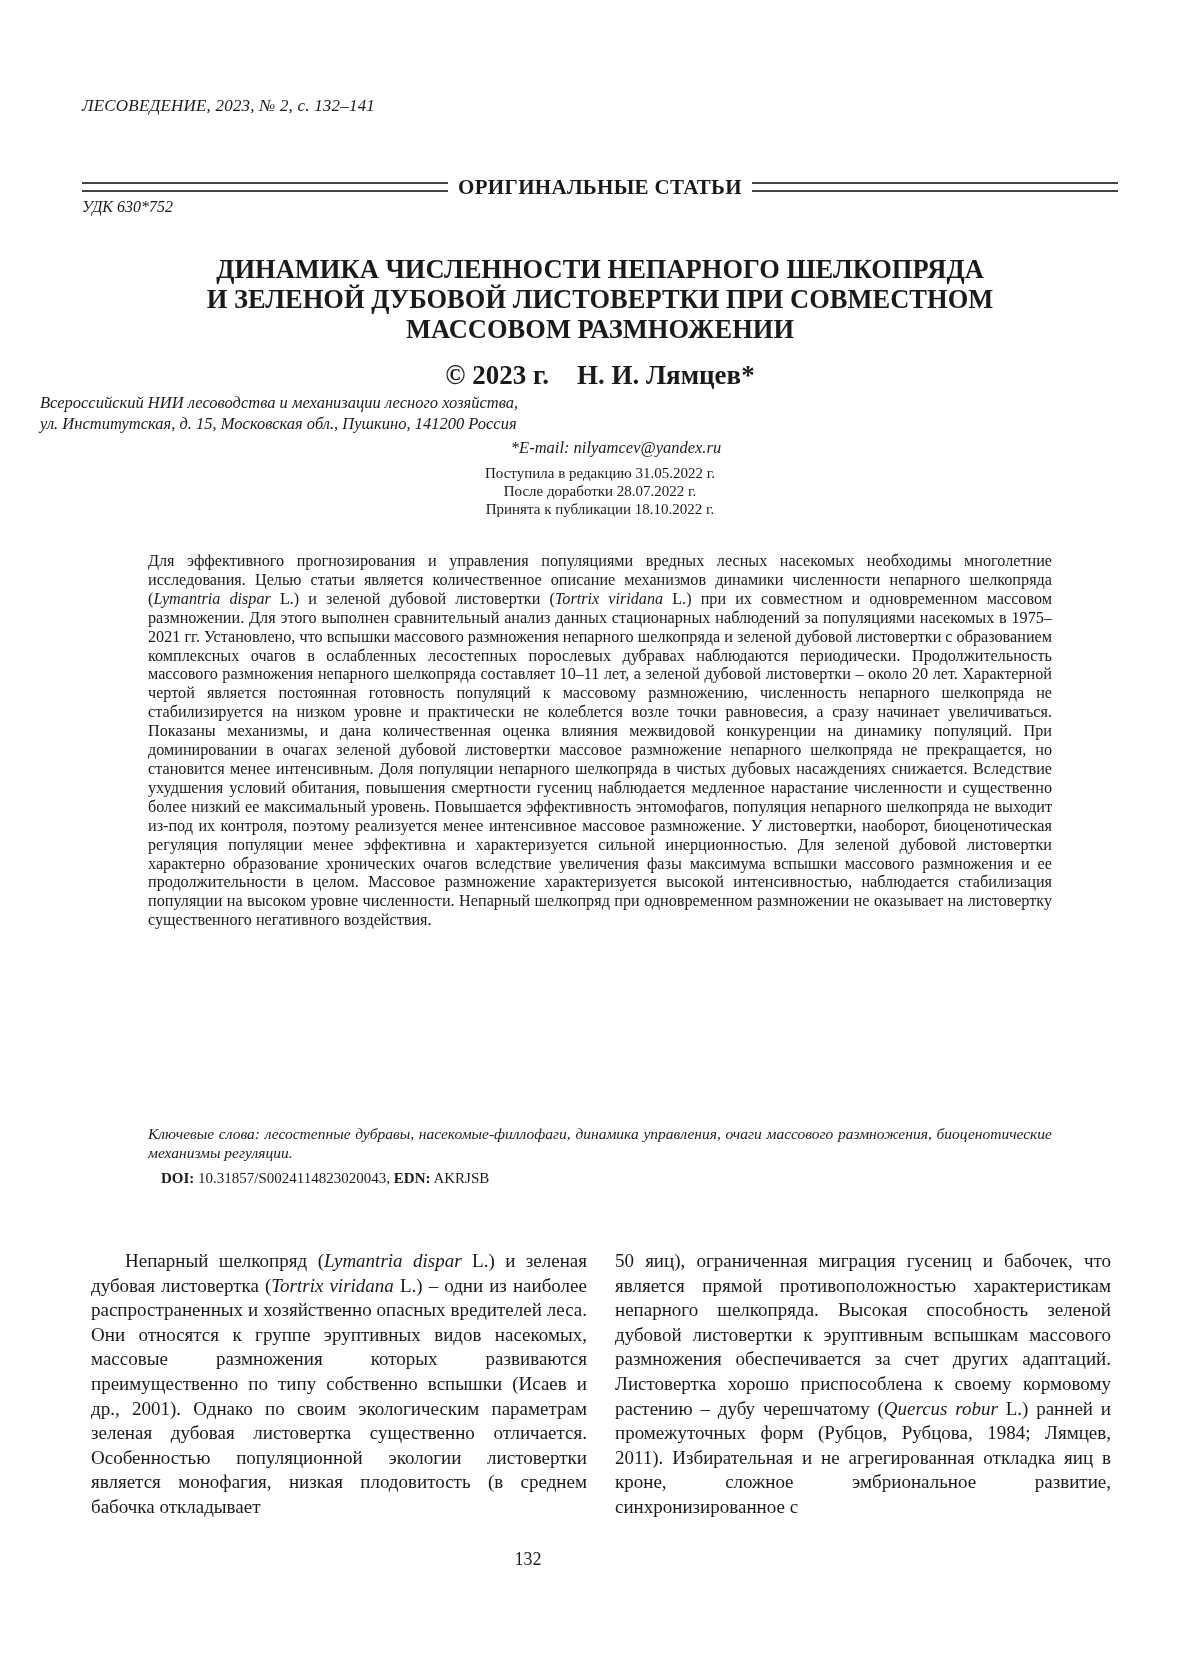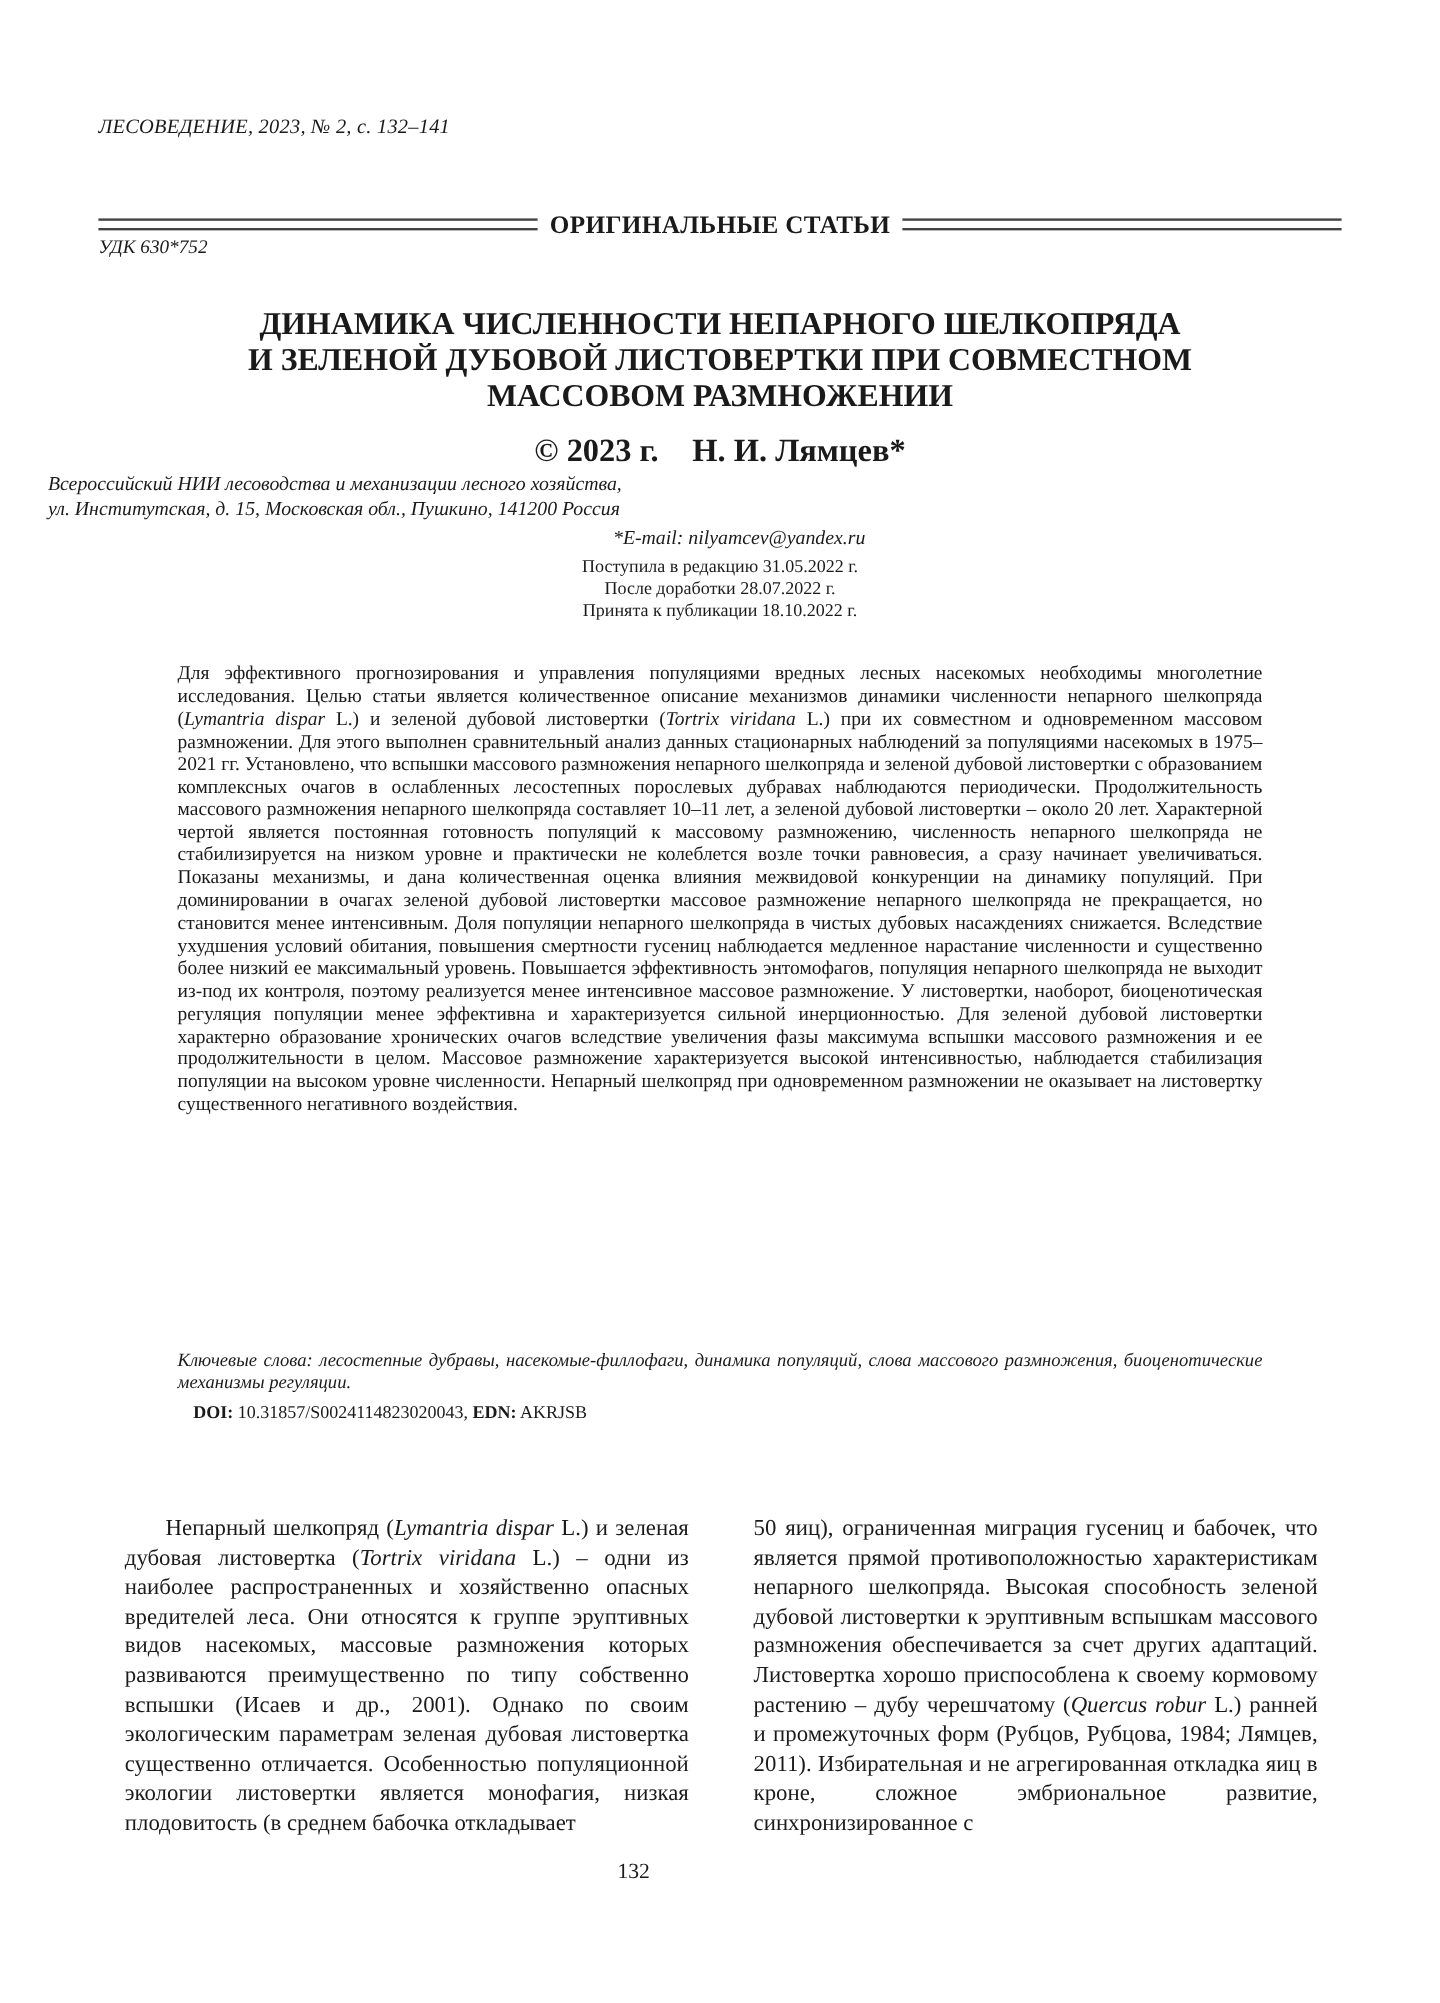--- a/index.html
+++ b/index.html
@@ -48,21 +48,21 @@
     font-style: italic; font-size: 15.5px; line-height: 19px; text-align: justify;
   }
   .doi { position: absolute; left: 161px; top: 1170px; font-size: 15px; }
   .doi b { font-weight: bold; }
   .body-col {
     position: absolute; top: 1246px; width: 502px;
     font-size: 19px; line-height: 24.6px; text-align: justify; hyphens: manual;
   }
   .col-left { left: 88px; }
   .col-right { left: 612px; }
-  .col-left p, .col-right p { margin: 16px; }
+  .col-left p, .col-right p { margin: 3px; }
   .indent { text-indent: 34px; }
   .page-number { position: absolute; left: 0; width: 1056px; top: 1549px; text-align: center; font-size: 18px; }
   i { font-style: italic; }
 </style>
 </head>
 <body>
 
 <div class="running-head">ЛЕСОВЕДЕНИЕ, 2023, № 2, с. 132–141</div>
 
 <div class="section-rule">
@@ -91,21 +91,21 @@
 <div class="email">*E-mail: nilyamcev@yandex.ru</div>
 
 <div class="dates">
   <div>Поступила в редакцию 31.05.2022 г.</div>
   <div>После доработки 28.07.2022 г.</div>
   <div>Принята к публикации 18.10.2022 г.</div>
 </div>
 
 <div class="abstract"><span>Для эффективного прогнозирования и управления популяциями вредных лесных насекомых необходимы многолетние исследования. Целью статьи является количественное описание механизмов динамики численности непарного шелкопряда (</span><i>Lymantria dispar</i><span> L.) и зеленой дубовой листовертки (</span><i>Tortrix viridana</i><span> L.) при их совместном и одновременном массовом размножении. Для этого выполнен сравнительный анализ данных стационарных наблюдений за популяциями насекомых в 1975–2021 гг. Установлено, что вспышки массового размножения непарного шелкопряда и зеленой дубовой листовертки с образованием комплексных очагов в ослабленных лесостепных порослевых дубравах наблюдаются периодически. Продолжительность массового размножения непарного шелкопряда составляет 10–11 лет, а зеленой дубовой листовертки – около 20 лет. Характерной чертой является постоянная готовность популяций к массовому размножению, численность непарного шелкопряда не стабилизируется на низком уровне и практически не колеблется возле точки равновесия, а сразу начинает увеличиваться. Показаны механизмы, и дана количественная оценка влияния межвидовой конкуренции на динамику популяций. При доминировании в очагах зеленой дубовой листовертки массовое размножение непарного шелкопряда не прекращается, но становится менее интенсивным. Доля популяции непарного шелкопряда в чистых дубовых насаждениях снижается. Вследствие ухудшения условий обитания, повышения смертности гусениц наблюдается медленное нарастание численности и существенно более низкий ее максимальный уровень. Повышается эффективность энтомофагов, популяция непарного шелкопряда не выходит из-под их контроля, поэтому реализуется менее интенсивное массовое размножение. У листовертки, наоборот, биоценотическая регуляция популяции менее эффективна и характеризуется сильной инерционностью. Для зеленой дубовой листовертки характерно образование хронических очагов вследствие увеличения фазы максимума вспышки массового размножения и ее продолжительности в целом. Массовое размножение характеризуется высокой интенсивностью, наблюдается стабилизация популяции на высоком уровне численности. Непарный шелкопряд при одновременном размножении не оказывает на листовертку существенного негативного воздействия.</span></div>
 
-<div class="keywords">Ключевые слова: лесостепные дубравы, насекомые-филлофаги, динамика популяций, слова массового размножения, биоценотические механизмы регуляции.</div>
+<div class="keywords">Ключевые слова: лесостепные дубравы, насекомые-филлофаги, динамика управления, очаги массового размножения, биоценотические механизмы регуляции.</div>
 
 <div class="doi">
   <b>DOI:</b><span> 10.31857/S0024114823020043, </span><b>EDN:</b><span> AKRJSB</span>
 </div>
 
 <div class="body-col col-left">
   <p class="indent"><span>Непарный шелкопряд (</span><i>Lymantria dispar</i><span> L.) и зеленая дубовая листовертка (</span><i>Tortrix viridana</i><span> L.) – одни из наиболее распространенных и хозяйственно опасных вредителей леса. Они относятся к группе эруптивных видов насекомых, массовые размножения которых развиваются преимущественно по типу собственно вспышки (Исаев и др., 2001). Однако по своим экологическим параметрам зеленая дубовая листовертка существенно отличается. Особенностью популяционной экологии листовертки является монофагия, низкая плодовитость (в среднем бабочка откладывает</span></p>
 </div>
 
 <div class="body-col col-right">

